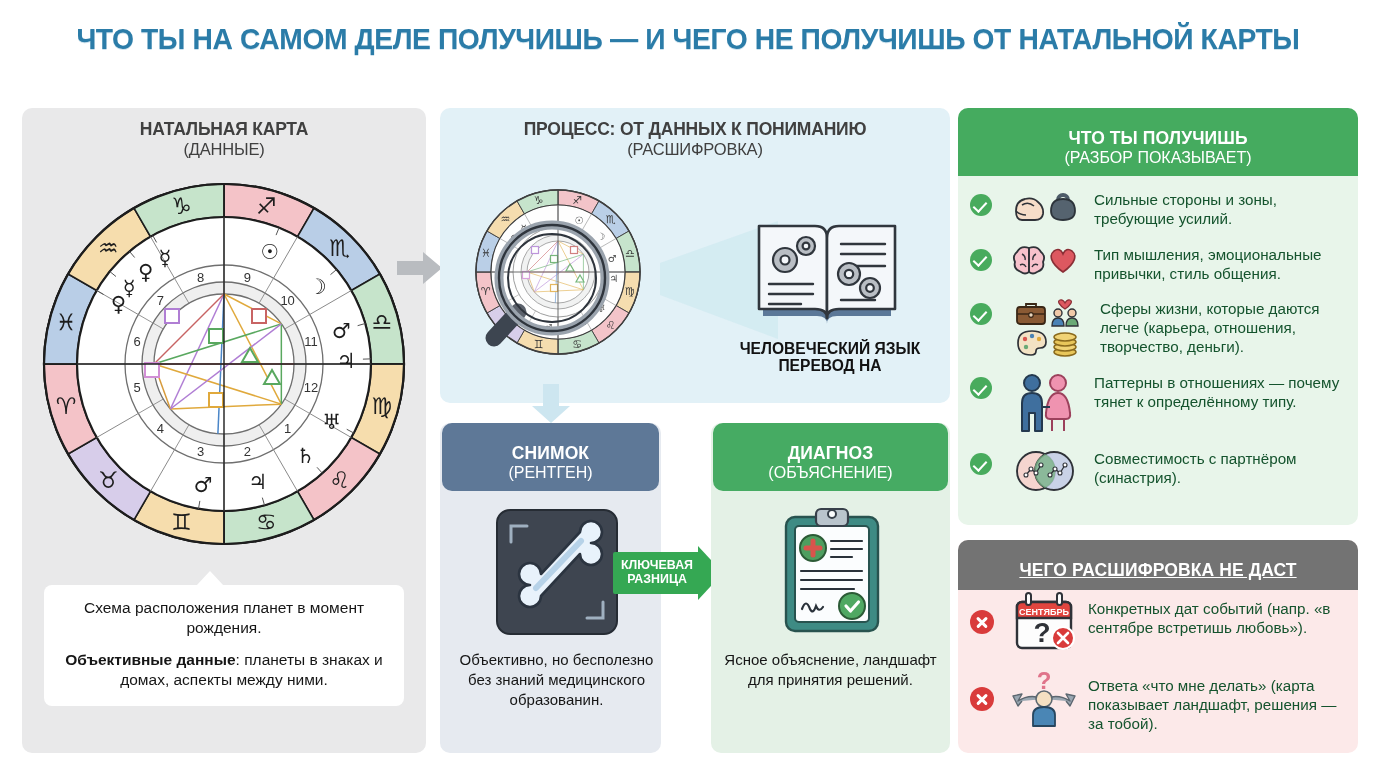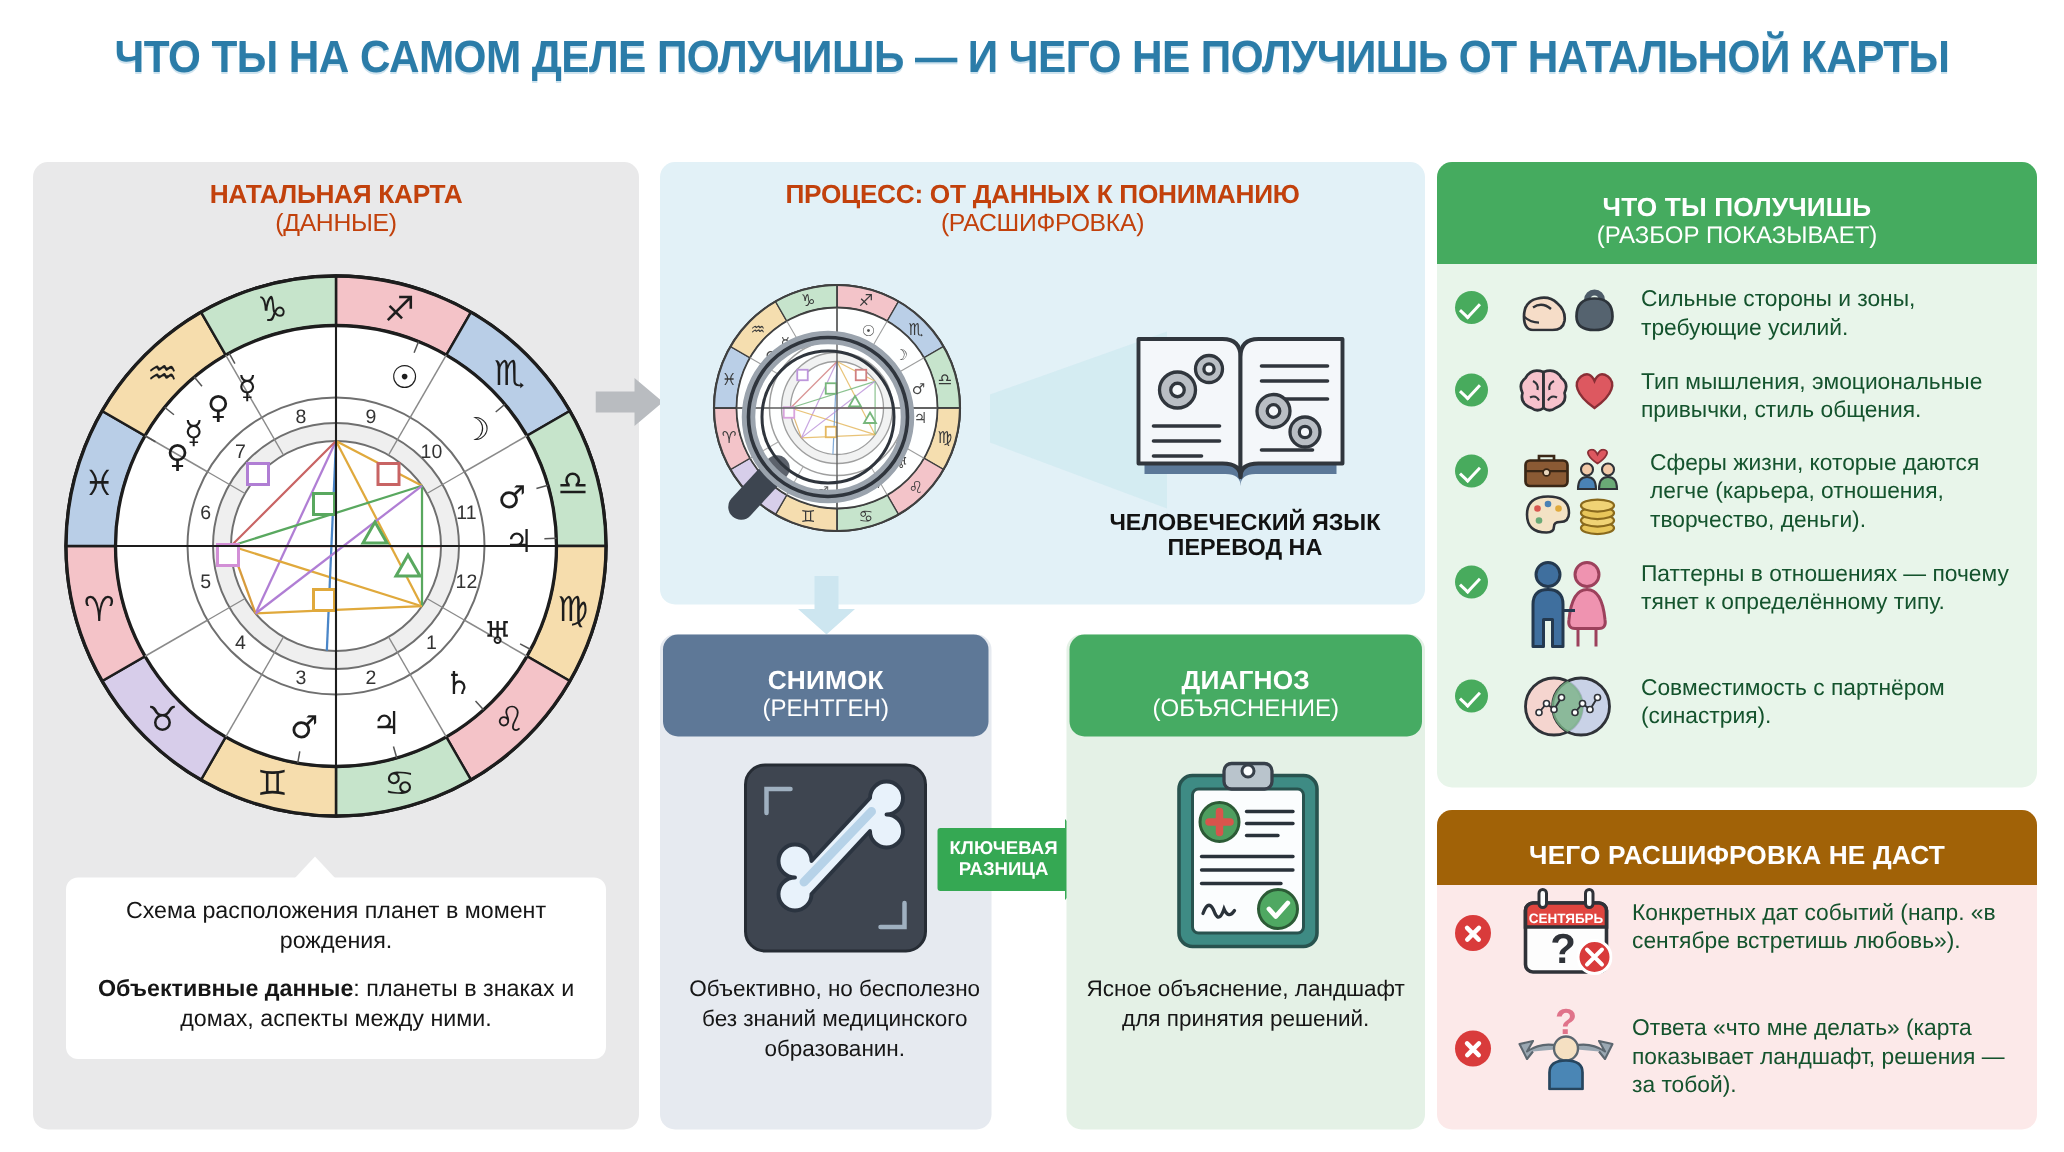--- a/index.html
+++ b/index.html
@@ -26,33 +26,33 @@
   .panel{position:absolute;border-radius:10px;box-sizing:border-box;}
   #panel-natal{left:22px;top:108px;width:404px;height:645px;background:#e9e9ea;}
   #panel-process{left:440px;top:108px;width:510px;height:295px;background:#e2f1f7;}
   #panel-benefits{left:958px;top:108px;width:400px;height:417px;background:#e8f5ea;}
   #panel-limits{left:958px;top:540px;width:400px;height:213px;background:#fce9e9;}
   #card-snapshot{left:440px;top:423px;width:221px;height:330px;background:#e6eaf0;}
   #card-diagnosis{left:711px;top:423px;width:239px;height:330px;background:#e4f1e6;}
 
   .panel-head{
     text-align:center;padding-top:12px;
-    font-size:17.5px;font-weight:bold;color:#c2410c;
+    font-size:17.5px;font-weight:bold;color:#404040;
     line-height:1.06;letter-spacing:-0.2px;
   }
   .panel-head .sub{display:block;font-weight:normal;font-size:16.5px;margin-top:2px;}
 
   .head-bar{
     border-radius:10px 10px 0 0;padding:21px 6px 10px;
     text-align:center;color:#fff;line-height:1.08;
   }
   .head-bar .main{font-size:17.5px;font-weight:bold;letter-spacing:0.1px;display:block;}
   .head-bar .sub{font-size:16px;font-weight:normal;display:block;margin-top:1px;}
   #benefits-head{background:#45ab5f;}
-  #limits-head{background:#a16207;}
+  #limits-head{background:#737373;text-decoration:underline;}
   #snapshot-head{background:#5e7897;border-radius:10px;margin:0 2px;}
   #diagnosis-head{background:#46ab63;border-radius:10px;margin:0 2px;}
 
   
   #natal-caption{
     position:absolute;left:44px;top:585px;width:360px;
     background:#fff;border-radius:8px;padding:13px 14px 15px;
     box-sizing:border-box;text-align:center;
     font-size:15.5px;line-height:1.32;color:#161616;
   }
@@ -66,21 +66,20 @@
 
   
   .arrow-right{position:absolute;display:flex;align-items:center;}
   #arrow-natal-process{left:397px;top:251px;}
   #arrow-down-process{position:absolute;left:531px;top:384px;}
   #arrow-key-diff{position:absolute;left:613px;top:546px;}
   .key-diff-label{
     background:#35a853;color:#fff;font-weight:bold;font-size:12.4px;
     line-height:1.12;padding:7px 5px 7px 8px;text-align:center;border-radius:2px 0 0 2px;
     white-space:nowrap;
-    margin-left:12px;
   }
 
   
   #wheel-small{position:absolute;left:466px;top:186px;}
   #book-icon{position:absolute;left:757px;top:218px;}
   #beam{position:absolute;left:660px;top:215px;}
   #translate-label{
     position:absolute;left:700px;top:340px;width:260px;text-align:center;
     font-size:15.6px;font-weight:bold;line-height:1.12;color:#121212;
   }

